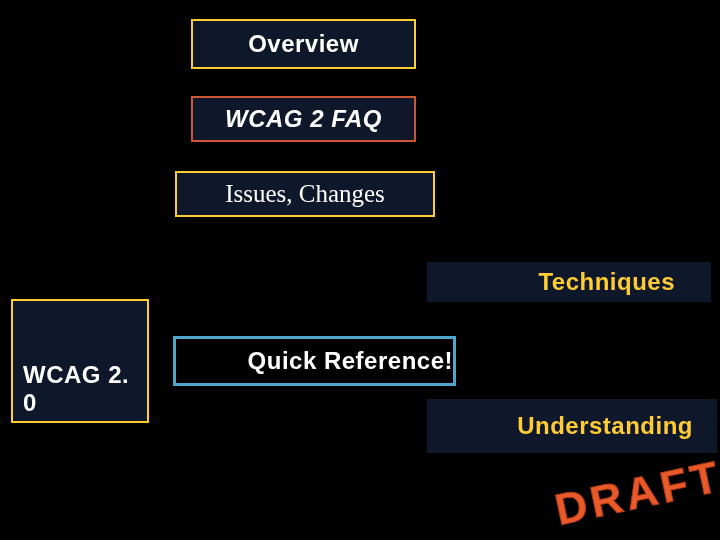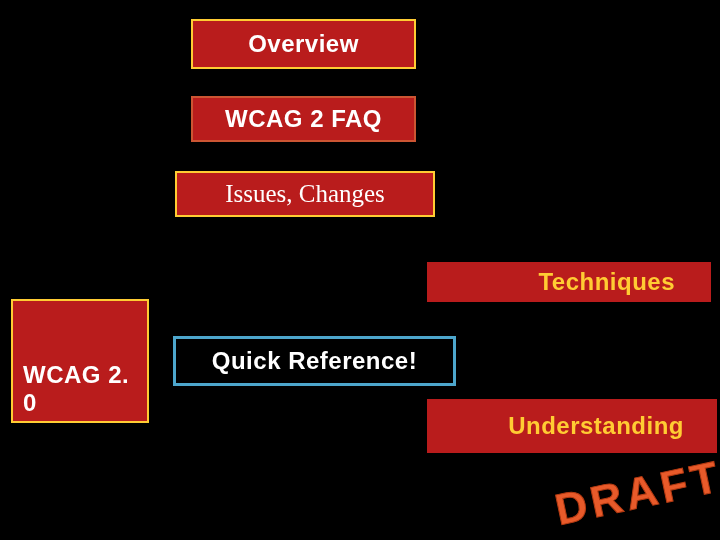--- a/index.html
+++ b/index.html
@@ -6,42 +6,42 @@
   body {
     width: 720px;
     height: 540px;
     background: #000;
     position: relative;
     font-family: Verdana, Geneva, sans-serif;
     overflow: hidden;
   }
   .box {
     position: absolute;
-    background: #b91c1c;
+    background: #0f172a;
     display: flex;
     align-items: center;
     justify-content: center;
     font-weight: bold;
   }
   .border-yellow { border: 2px solid #ffcc33; }
-  .border-red { border: 2px solid #cc5533; }
+  .border-red { border: 2px solid #cc5533; font-style: italic; }
   .border-cyan { border: 3px solid #4da6cc; }
   .border-none { border: none; }
   .txt-white { color: #fff; }
   .txt-yellow { color: #ffcc33; }
   .f24 { font-size: 24px; letter-spacing: 0.5px; }
 
   
   #overview { left: 191px; top: 19px; width: 225px; height: 50px; }
   #faq { left: 191px; top: 96px; width: 225px; height: 46px; }
   #issues { left: 175px; top: 171px; width: 260px; height: 46px; font-family: Georgia, 'Times New Roman', serif; font-weight: normal; font-size: 25px; }
   #wcag20 { left: 11px; top: 299px; width: 138px; height: 122px; align-items: flex-start; justify-content: flex-start; padding: 60px 10px; }
   #techniques { left: 427px; top: 262px; width: 284px; height: 40px; justify-content: flex-end; padding-right: 36px; }
-  #quickref { left: 173px; top: 336px; width: 283px; height: 50px; background: transparent; }
-  #understanding { left: 427px; top: 399px; width: 290px; height: 54px; justify-content: flex-end; padding-right: 33px; }
+  #quickref { left: 173px; top: 336px; width: 283px; height: 50px; background: transparent; justify-content: flex-end; }
+  #understanding { left: 427px; top: 399px; width: 290px; height: 54px; justify-content: flex-end; padding-right: 24px; }
 
   #draft {
     position: absolute;
     left: 554px;
     top: 468px;
     font-family: Impact, 'Arial Black', sans-serif;
     font-size: 44px;
     font-weight: 900;
     color: #e85a2a;
     letter-spacing: 4px;

